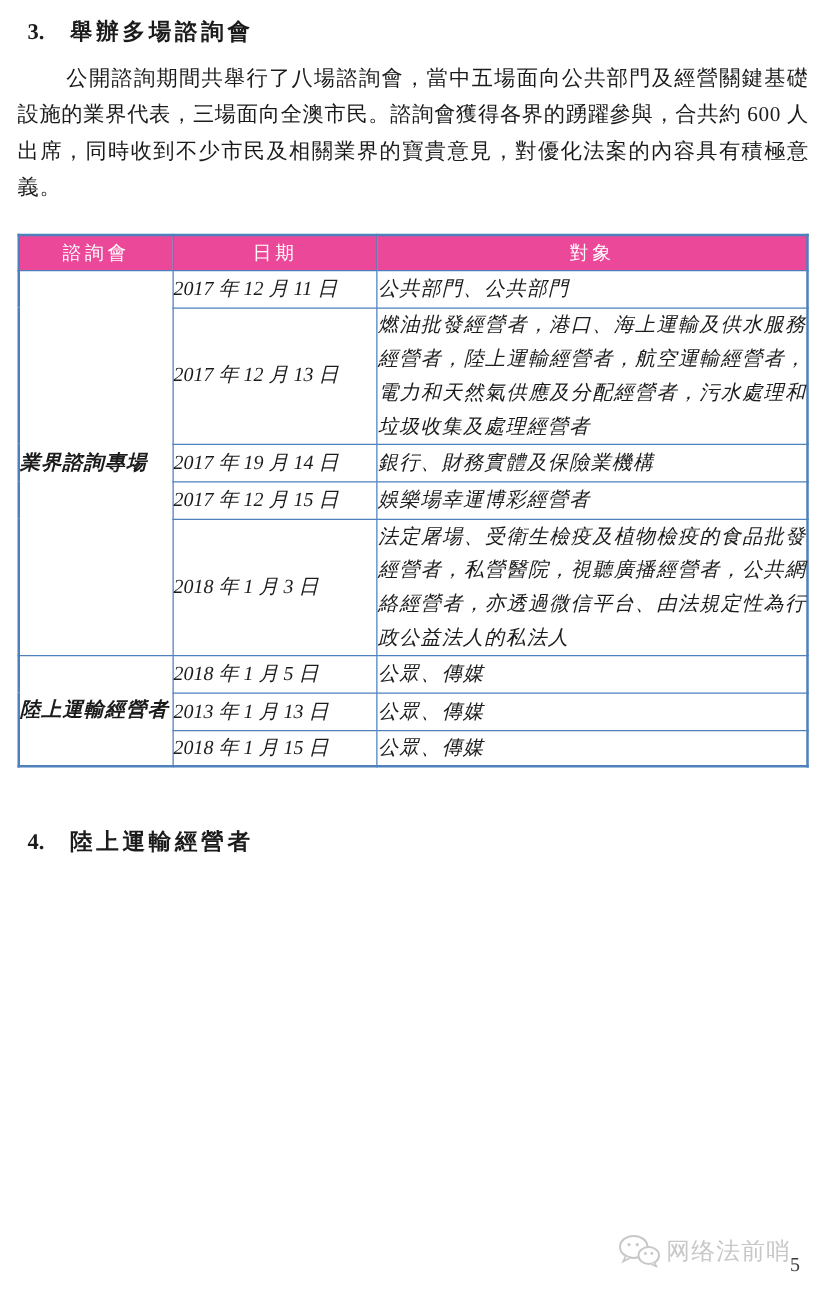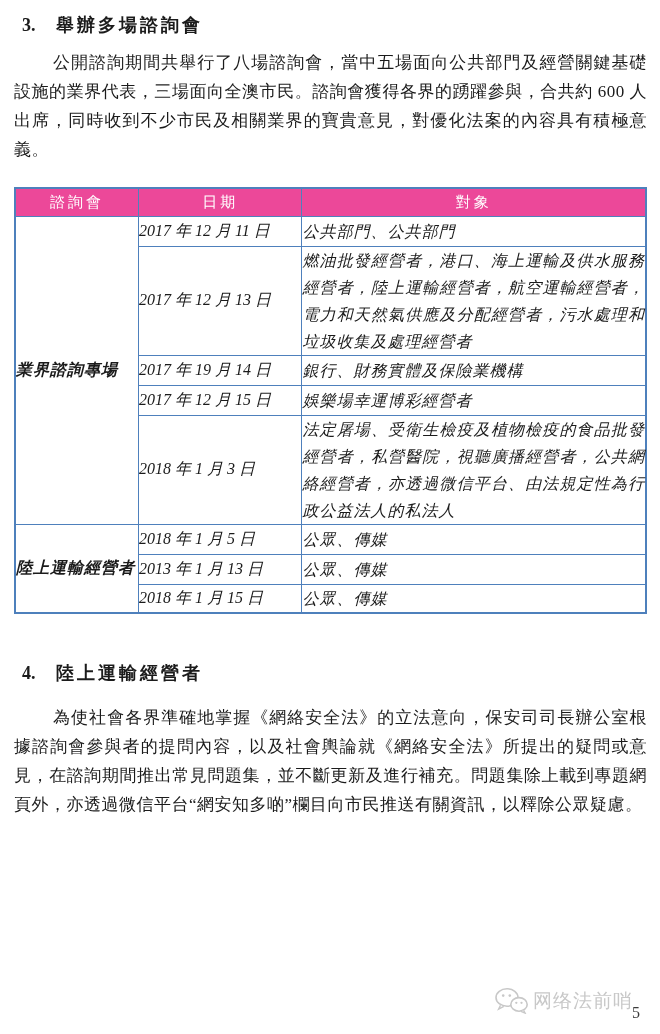--- a/index.html
+++ b/index.html
@@ -168,21 +168,20 @@
         <td class="target-cell">公眾、傳媒</td>
       </tr>
     </tbody>
   </table>
 
   <div class="heading" id="sec4-heading">
     <span class="num">4.</span>
     <span class="title">陸上運輸經營者</span>
   </div>
 
-  <div class="para" id="sec4-para">為使社會各界準確地掌握《網絡安全法》的立法意向，保安司司長辦公室根據諮詢會參與者的提問內容，以及社會輿論就《網絡安全法》所提出的疑問或意見，在諮詢期間推出常見問題集，並不斷更新及進行補充。問題集除上載到專題網頁外，亦透過微信平台“網安知多啲”欄目向市民推送有關資訊，以釋除公眾疑慮。</div>
 
   <div class="watermark">
     <svg class="wechat-icon" width="34" height="27" viewBox="0 0 34 27" xmlns="http://www.w3.org/2000/svg">
       <g fill="none" stroke="#c8c8c8" stroke-width="1.6">
         <ellipse cx="13" cy="10.5" rx="11" ry="8.8"></ellipse>
         <path d="M6.5 18.2 L4.6 22.2 L9.8 19.4" fill="#ffffff" stroke-width="1.4"></path>
       </g>
       <g>
         <circle cx="9.2" cy="8.6" r="1.3" fill="#c8c8c8"></circle>
         <circle cx="15.8" cy="8.6" r="1.3" fill="#c8c8c8"></circle>

